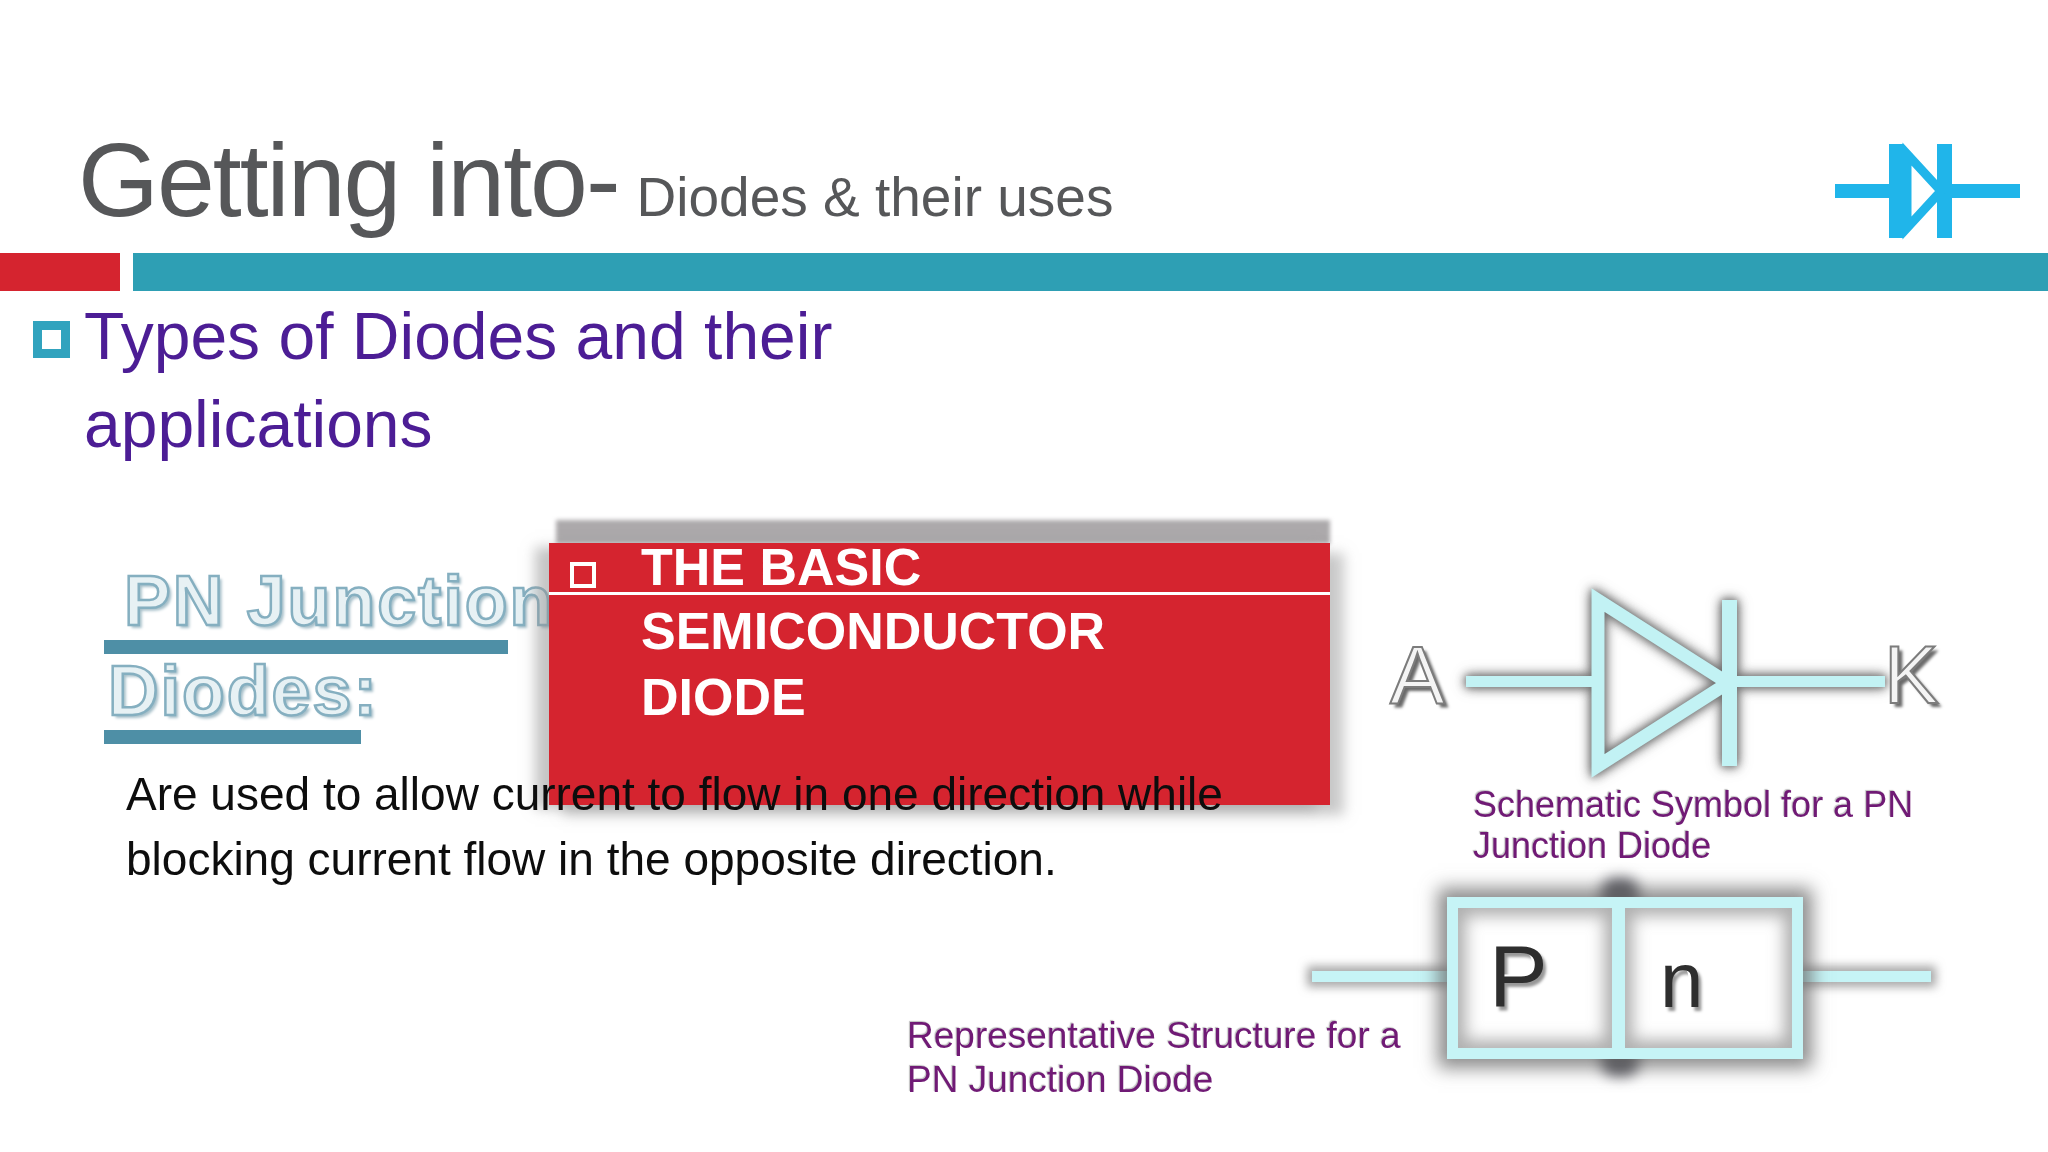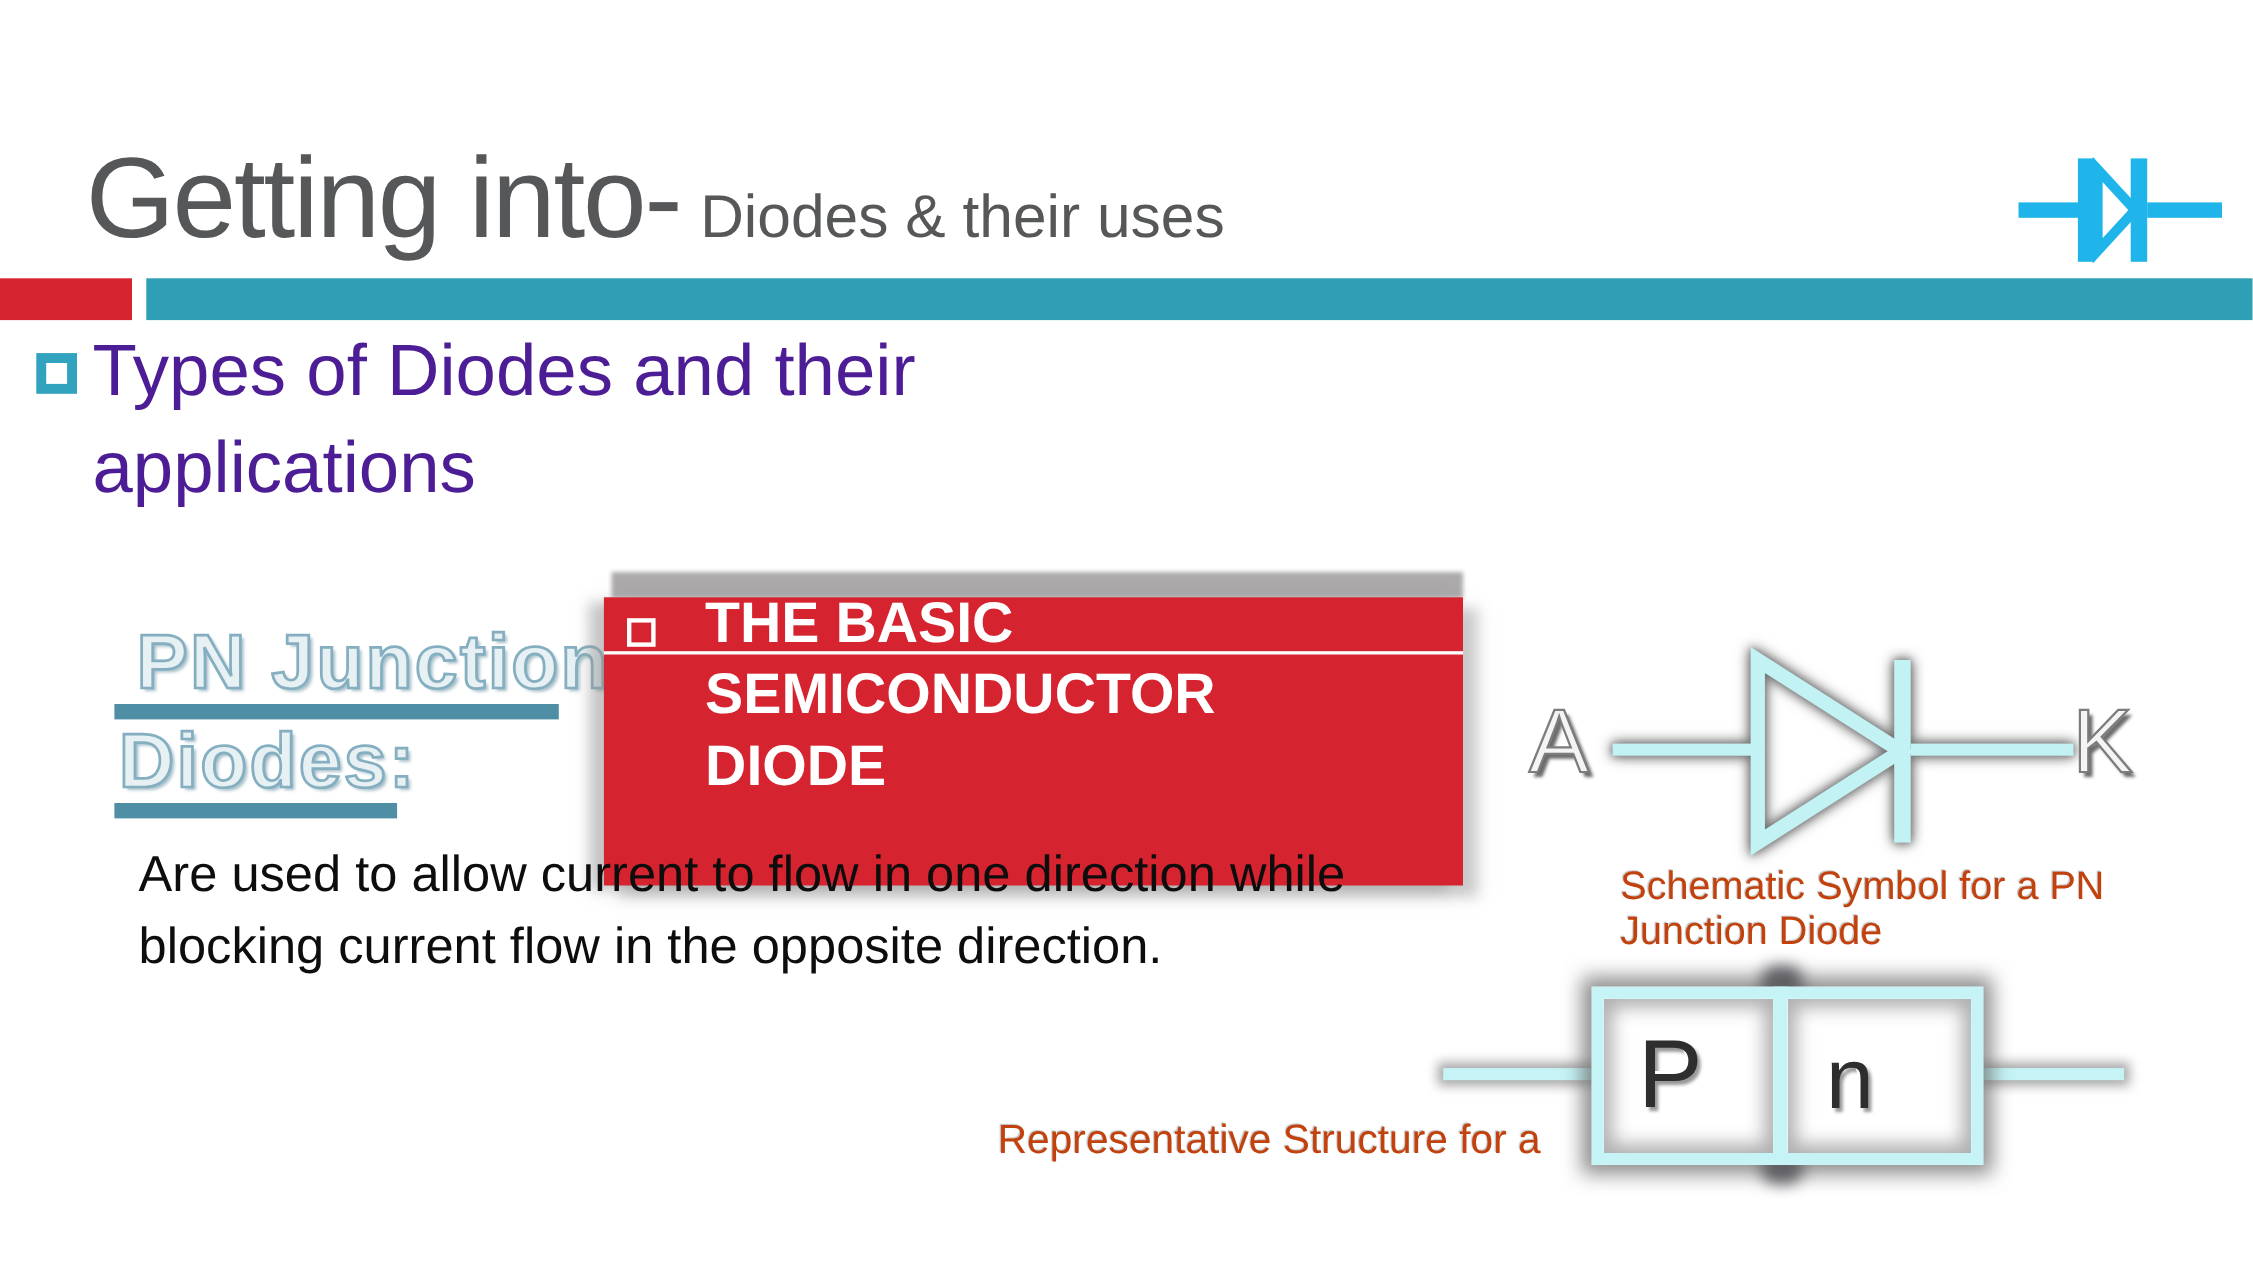--- a/index.html
+++ b/index.html
@@ -40,21 +40,21 @@
   
   .body-text{left:126px;top:762px;font-size:46px;line-height:65px;color:#0D0D0D;white-space:nowrap;}
 
   
   .schematic-svg{left:1450px;top:580px;width:490px;height:210px;
     filter:drop-shadow(0 0 6px rgba(105,105,105,0.95)) drop-shadow(0 0 3px rgba(120,120,120,0.8));}
   .terminal-label{font-size:82px;line-height:82px;color:#F4F4F4;
     -webkit-text-stroke:2px #7c7c7c;text-shadow:4px 4px 3px #6a6a6a;}
   .label-a{left:1390px;top:634px;}
   .label-k{left:1884px;top:634px;}
-  .fig-caption{font-size:36px;line-height:41px;color:#c2410c;white-space:nowrap;
+  .fig-caption{font-size:36px;line-height:41px;color:#701a75;white-space:nowrap;
     text-shadow:2px 2px 1px rgba(255,255,255,0.95),-1px -1px 1px rgba(70,70,70,0.35);}
   .schematic-caption{left:1473px;top:784px;}
 
   
   .pn-divider-glow{left:1601px;top:878px;width:38px;height:198px;background:#5B5B63;filter:blur(7px);border-radius:14px;}
   .pn-box{left:1447px;top:897px;width:356px;height:162px;background:#ffffff;border:11px solid #C6F4F6;box-sizing:border-box;
     box-shadow:0 0 17px 9px rgba(100,100,100,0.75);}
   .pn-cell-p{left:1458px;top:908px;width:154px;height:140px;box-shadow:inset 0 0 16px 8px rgba(110,110,110,0.55);}
   .pn-cell-n{left:1625px;top:908px;width:167px;height:140px;box-shadow:inset 0 0 16px 8px rgba(110,110,110,0.55);}
   .pn-divider{left:1612px;top:897px;width:13px;height:162px;background:#C6F4F6;}
@@ -132,15 +132,16 @@
   <div class="abs pn-lead pn-lead-left"></div>
   <div class="abs pn-lead pn-lead-right"></div>
   <div class="abs pn-box"></div>
   <div class="abs pn-cell-p"></div>
   <div class="abs pn-cell-n"></div>
   <div class="abs pn-divider"></div>
   <div class="abs region-label label-p">P</div>
   <div class="abs region-label label-n">n</div>
   <div class="abs fig-caption structure-caption">
     <div>Representative Structure for a</div>
+    <div>PN Junction Diode</div>
   </div>
 
 </div>
 
 </body></html>

